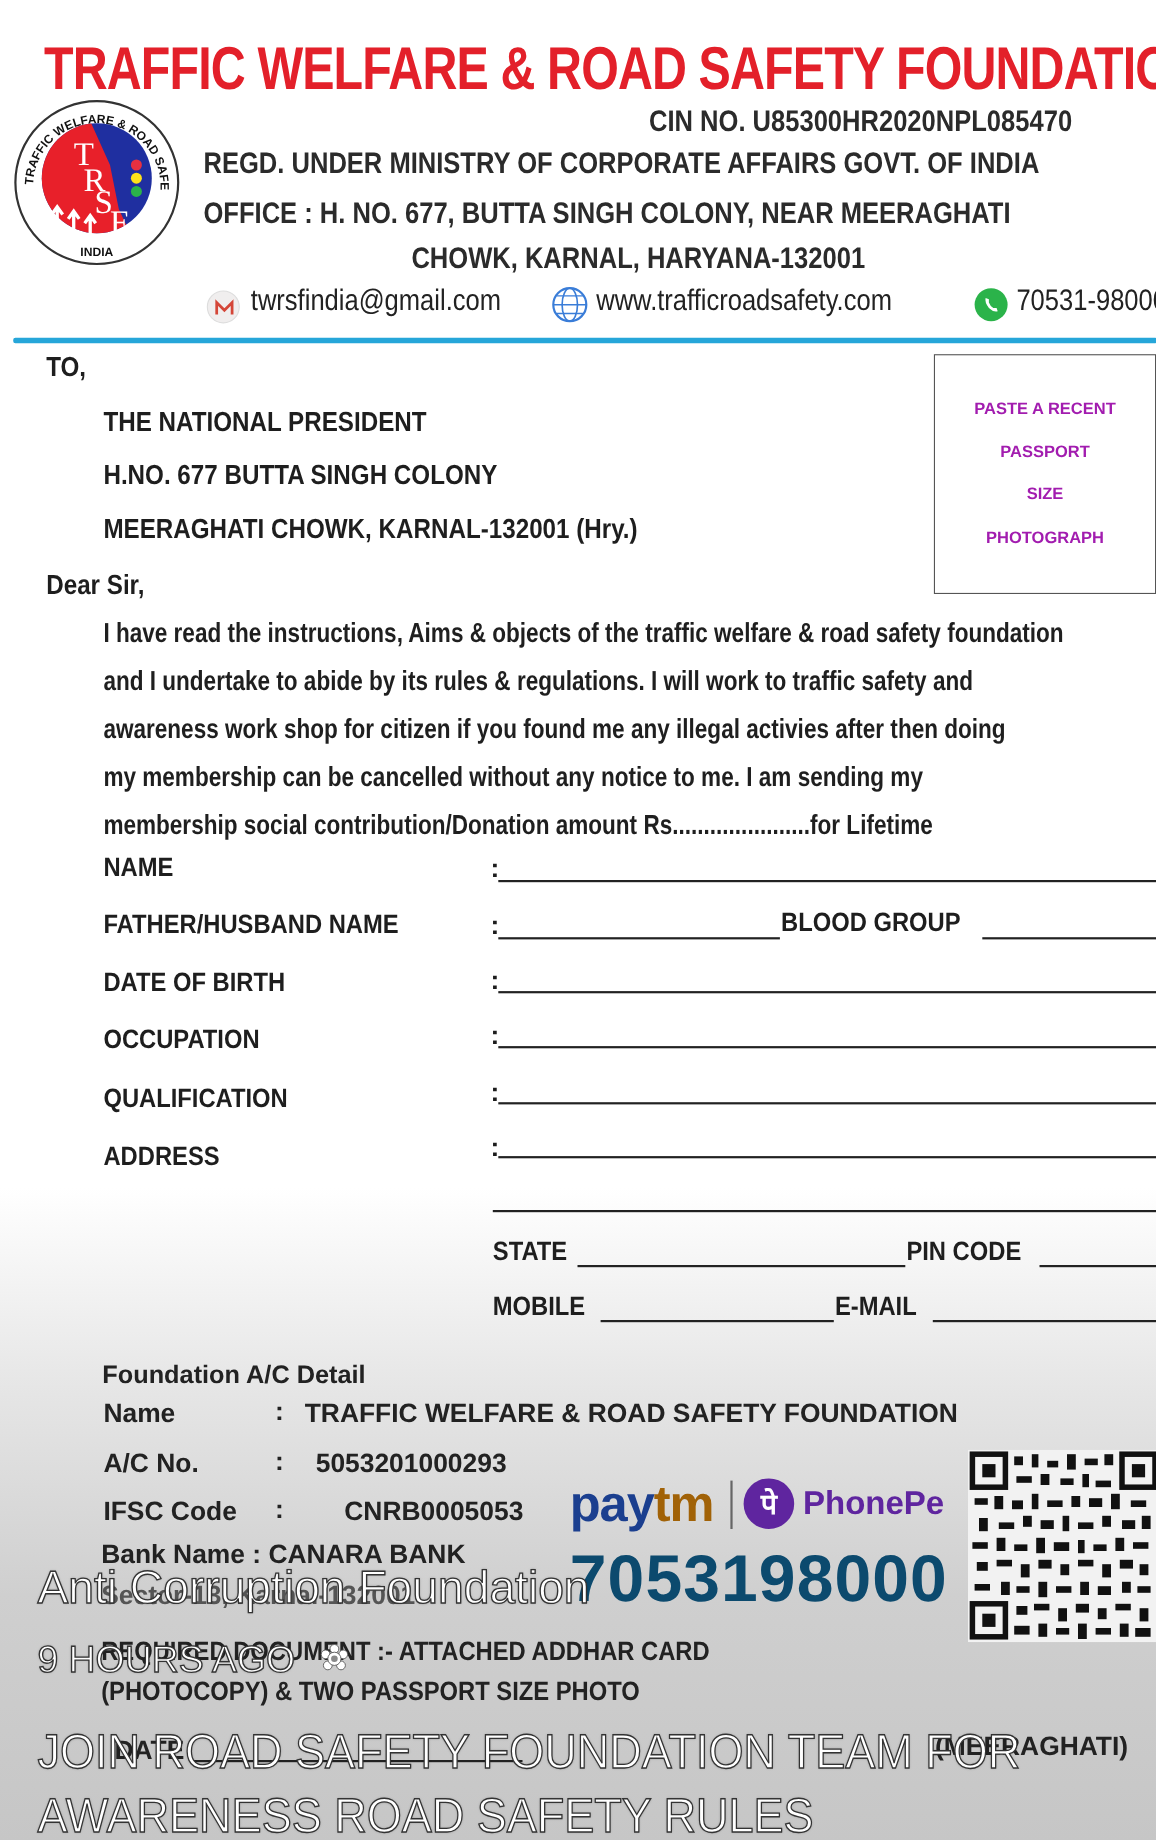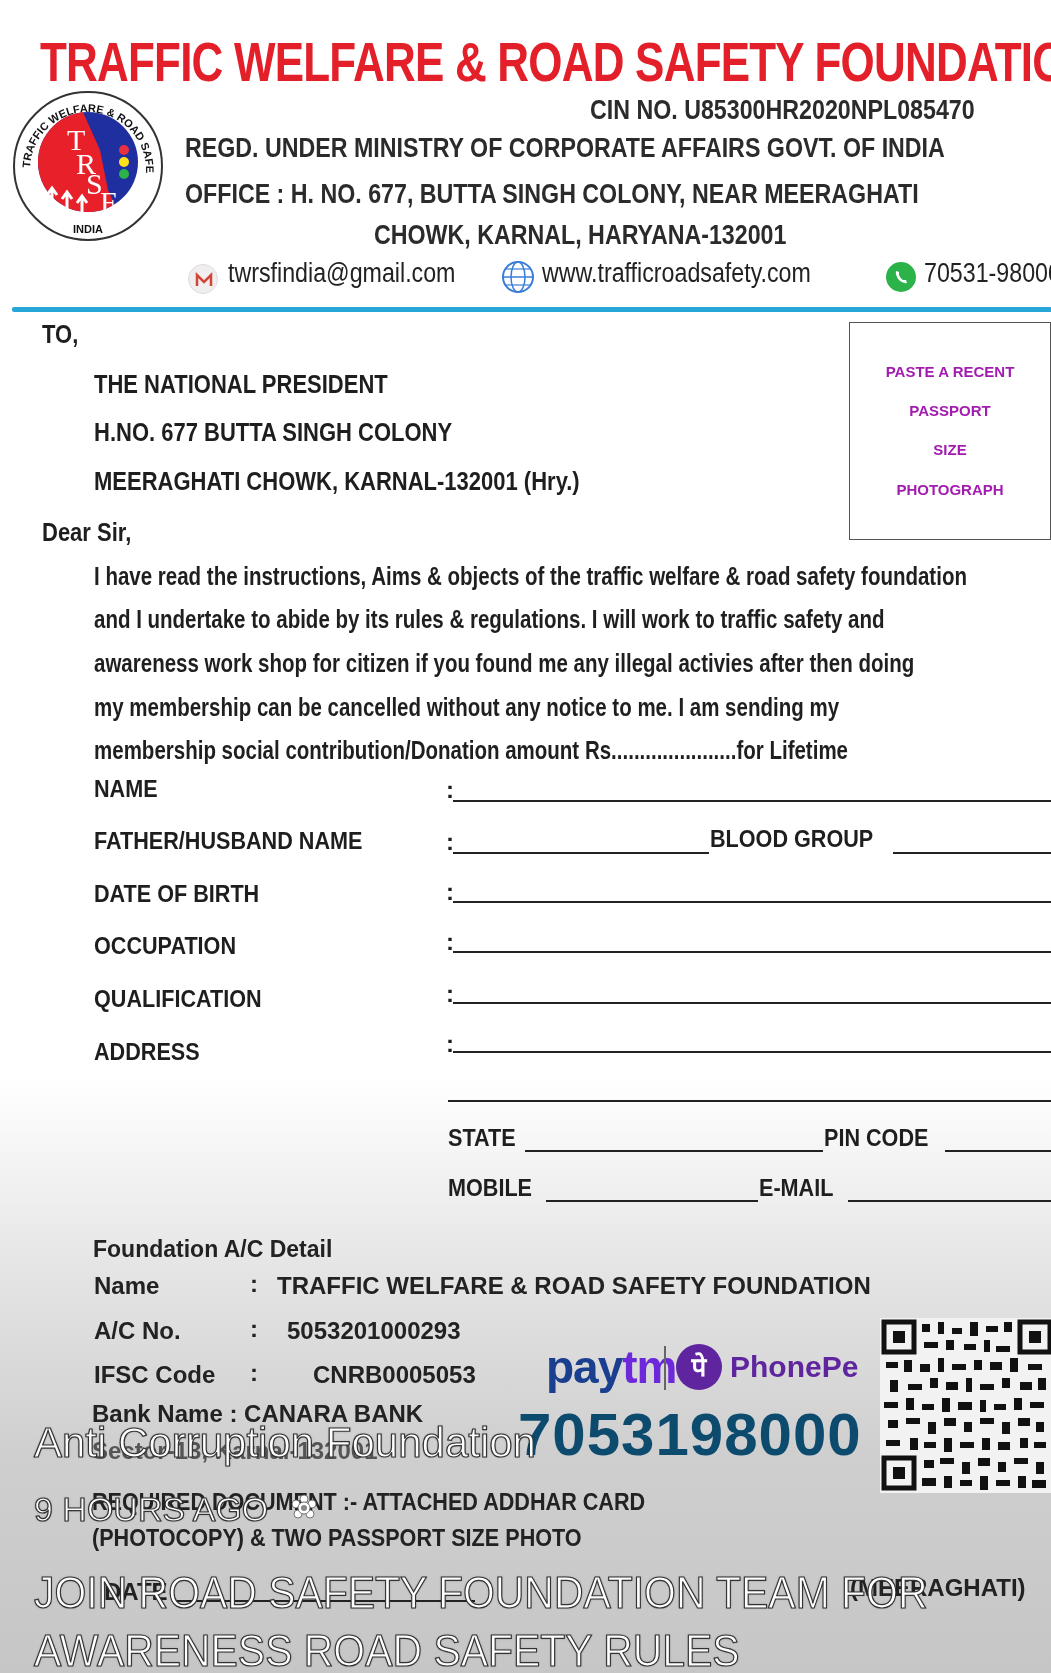--- a/index.html
+++ b/index.html
@@ -25,22 +25,22 @@
 
   
   .flabel { font-size: 24px; font-weight: bold; color: #1e1e1e; transform: scaleX(0.9); transform-origin: left top; }
   .colon { font-size: 24px; font-weight: bold; }
   .fline { height: 2px; background: #222; }
 
   
   .acl { font-size: 24px; font-weight: bold; color: #222; }
   .qr { left: 880px; top: 1318px; width: 171px; height: 175px; }
   .paytm { left: 518px; top: 1340px; font-size: 46px; font-weight: bold; letter-spacing: -1px; }
-  .paytm .p1 { color: #1b3f8f; margin-left: 28px; }
-  .paytm .p2 { color: #6d28d9; }
+  .paytm .p1 { color: #1b3f8f; }
+  .paytm .p2 { color: #a16207; }
   .sep { left: 664px; top: 1346px; width: 2px; height: 44px; background: #666; }
   .phonepe-logo { left: 676px; top: 1344px; width: 46px; height: 46px; border-radius: 50%; background: #5f259f; color: #fff; font-size: 26px; font-weight: bold; text-align: center; line-height: 46px; }
   .phonepe { left: 730px; top: 1350px; font-size: 30px; font-weight: bold; color: #5f259f; }
   .bignum { left: 518px; top: 1400px; font-size: 60px; font-weight: bold; color: #0c4a6e; letter-spacing: 1px; }
 
   
   .ov { color: #fff; -webkit-text-stroke: 1.2px #333; text-shadow: 0 0 2px rgba(0,0,0,0.5); font-weight: normal; }
   .ov-name { left: 34px; top: 1419px; font-size: 42px; }
   .ov-time { left: 34px; top: 1490px; font-size: 34px; }
   .ov-cap { left: 34px; font-size: 44px; letter-spacing: 0px; transform: scaleX(0.93); transform-origin: left top; }

